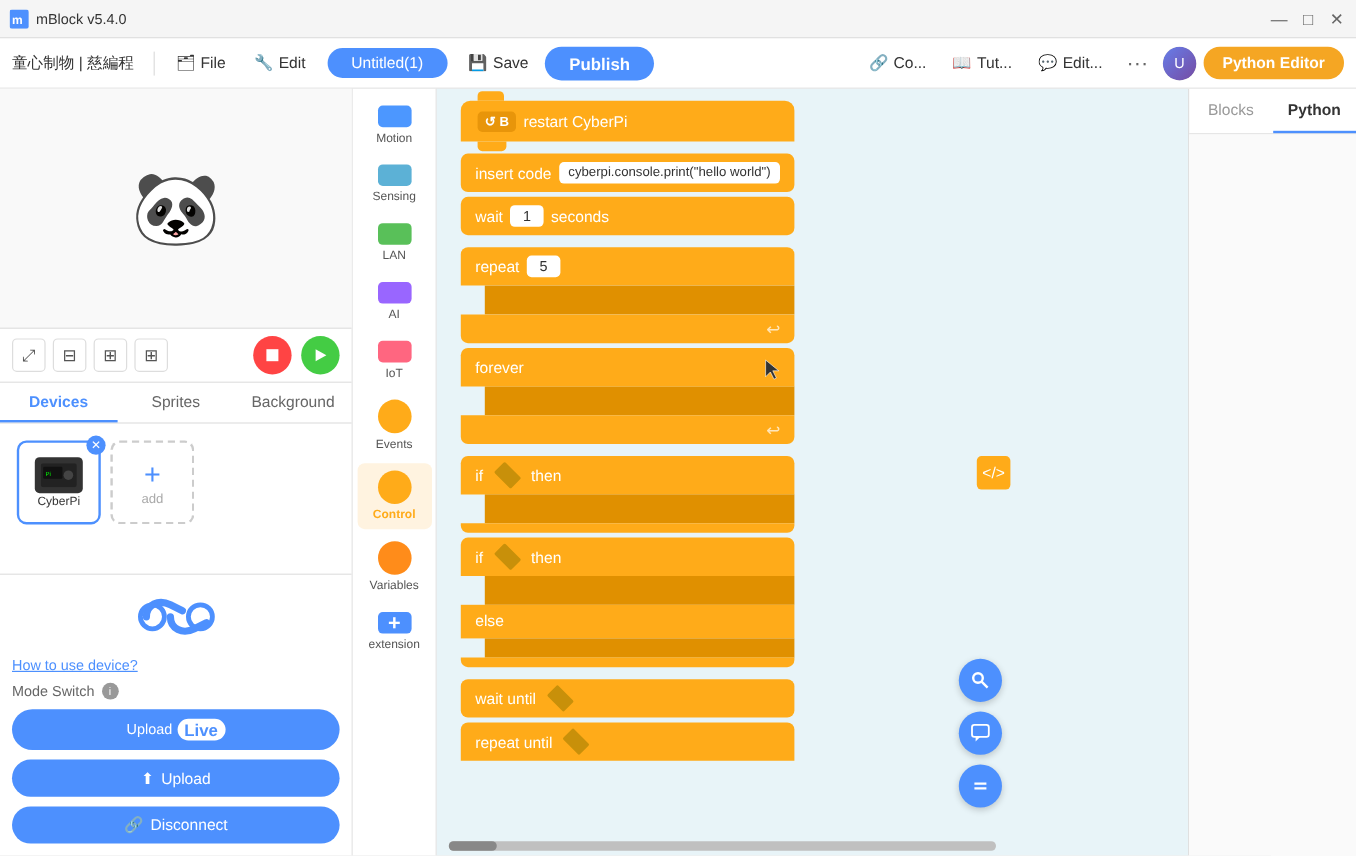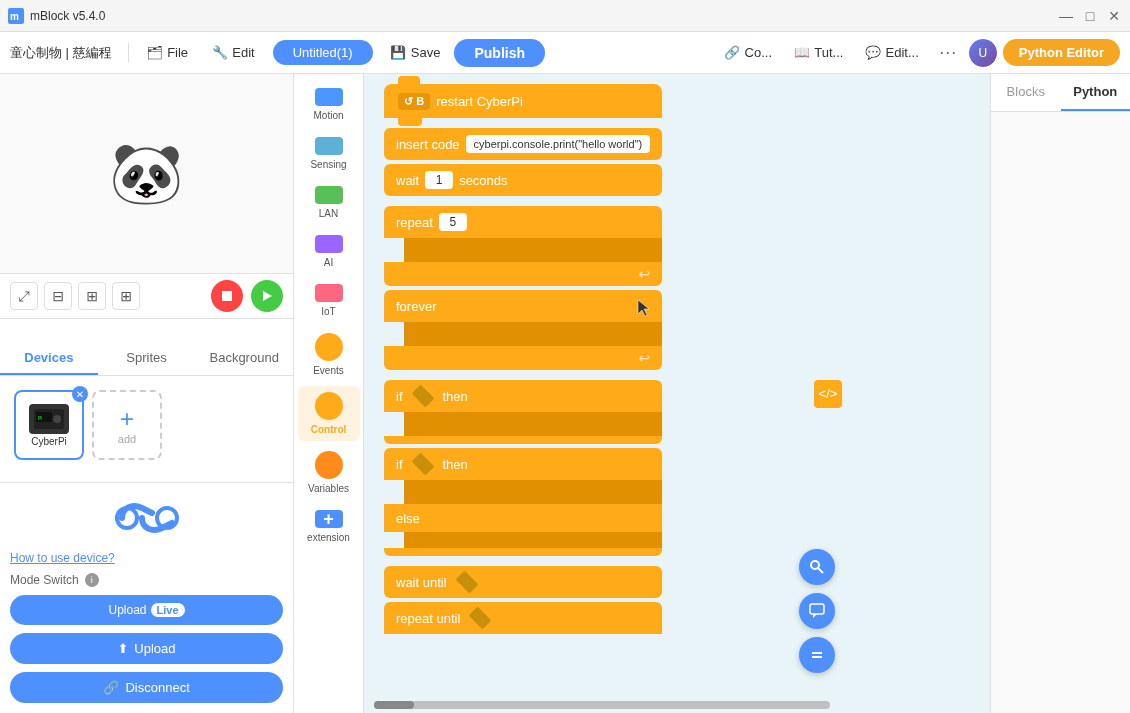--- a/index.html
+++ b/index.html
@@ -111,21 +111,21 @@
     .stage-stop { background: #ff4444; border-radius: 50%; width: 32px; height: 32px; display: flex; align-items: center; justify-content: center; cursor: pointer; }
     .stage-run { background: #44cc44; border-radius: 50%; width: 32px; height: 32px; display: flex; align-items: center; justify-content: center; cursor: pointer; }
 
     
     .tabs {
       display: flex;
       border-bottom: 1px solid #e0e0e0;
     }
     .tab {
       flex: 1; text-align: center; padding: 8px 0;
-      font-size: 13px; cursor: pointer; color: #666; margin-top: 23px;
+      font-size: 13px; cursor: pointer; color: #666;
     }
     .tab.active { color: #4d90fe; border-bottom: 2px solid #4d90fe; font-weight: 600; }
 
     
     .devices-panel { flex: 1; overflow-y: auto; padding: 10px; }
     .device-item {
       width: 70px; height: 70px;
       border: 2px solid #4d90fe;
       border-radius: 8px;
       display: inline-flex;
@@ -178,21 +178,21 @@
       border-radius: 20px;
       padding: 8px 10px;
       font-size: 12px;
       cursor: pointer;
     }
     .btn-live-tag {
       background: #fff;
       color: #4d90fe;
       border-radius: 10px;
       padding: 1px 6px;
-      font-size: 11px;
+      font-size: 14px;
       font-weight: 600;
     }
     .btn-upload-full {
       display: flex; align-items: center; justify-content: center;
       gap: 6px;
       background: #4d90fe;
       color: white;
       border-radius: 20px;
       padding: 8px 16px;
       font-size: 13px;

